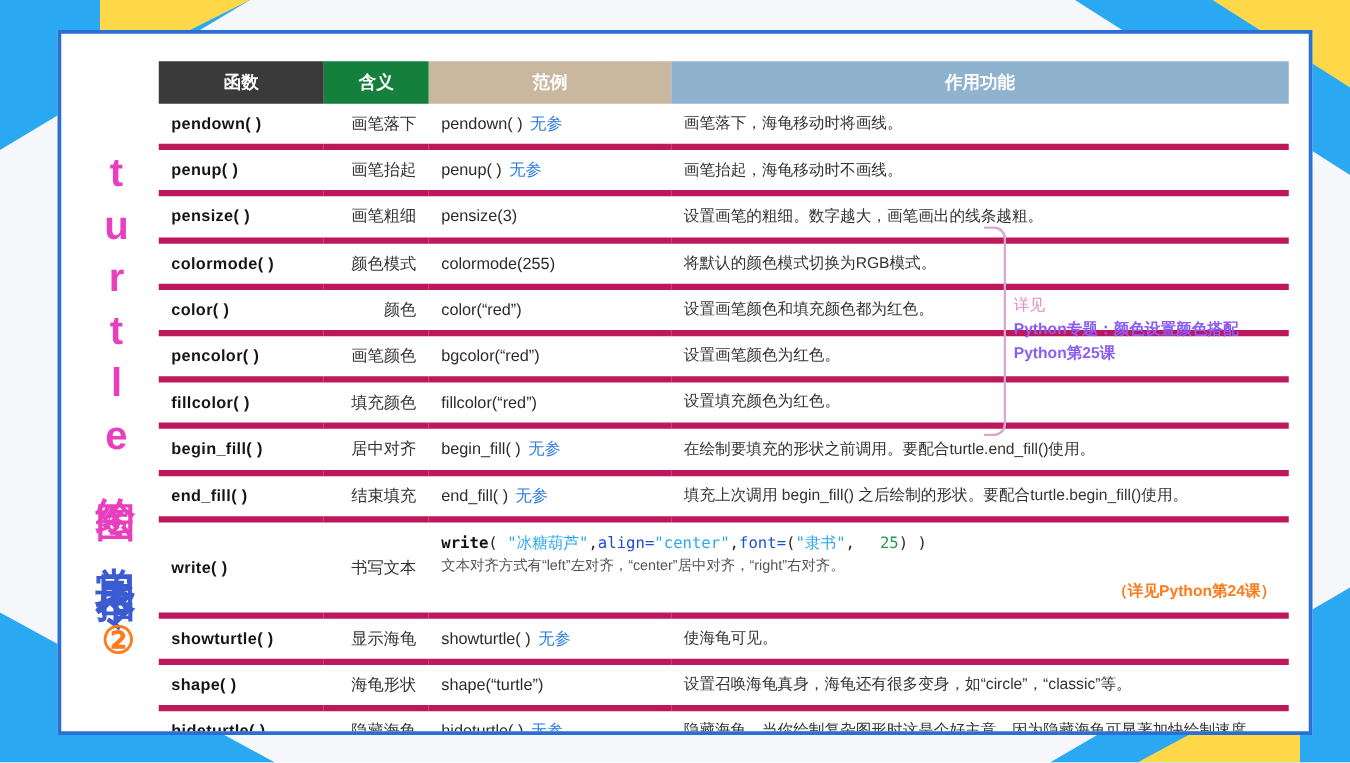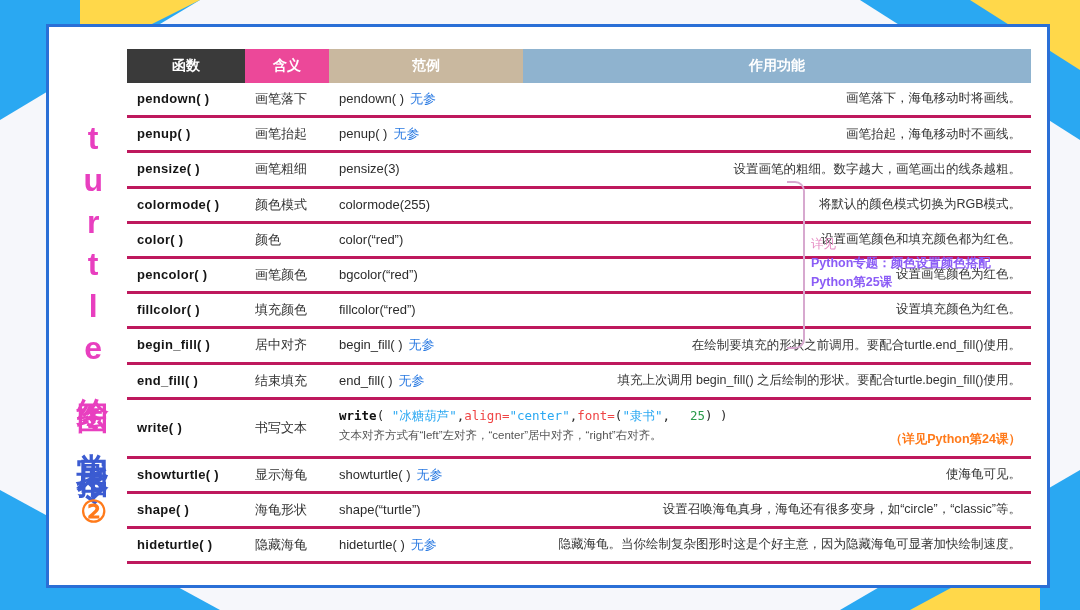--- a/index.html
+++ b/index.html
@@ -37,41 +37,41 @@
 .vt-c { color: #ff7a1a; font-size: 30px; }
 
 .tablewrap { flex: 1; position: relative; }
 table {
   width: 100%; border-collapse: collapse; table-layout: fixed;
   font-size: 13px; color: #333;
 }
 th {
   color: #fff; font-weight: 600; padding: 8px 6px; font-size: 14px;
 }
-th.c0 { background: #3a3a3a; width: 118px; }
-th.c1 { background: #ec4899; width: 84px; }
+th.c0 { background: #3a3a3a; width: 132px; }
+th.c1 { background: #15803d; width: 84px; }
 th.c2 { background: #c9b89f; width: 194px; }
 th.c3 { background: #8fb3cf; text-align: center; }
 td {
-  padding: 7px 10px; border-bottom: 3px solid #be185d; vertical-align: middle;
+  padding: 7px 10px; border-bottom: 5px solid #be185d; vertical-align: middle;
   line-height: 1.4;
 }
 td.fn { font-weight: 800; color: #151515; font-family: Arial, sans-serif; letter-spacing: .3px; }
-td.mn { text-align: left; color: #333; margin-top: 48px; }
+td.mn { text-align: right; color: #333; margin-top: 48px; }
 td.ex { color: #2b2b2b; font-family: Arial, "Microsoft YaHei", sans-serif; }
-td.de { color: #333; font-size: 12.5px; text-align: right; }
+td.de { color: #333; font-size: 12.5px; }
 .pink { color: #e83fbf; }
 .noparam { color: #2a7ae2; margin-left: 6px; }
 .writeEx { font-family: Consolas, Menlo, monospace; font-size: 12.5px; }
 .w-fn { color: #111; font-weight: 700; }
 .w-str { color: #2aa8f2; }
-.w-kw  { color: #ef4444; }
+.w-kw  { color: #1d4ed8; }
 .w-num { color: #2a9a4a; margin-left: 20px; }
 .w-sub { color: #555; font-size: 11.5px; margin-top: 3px; }
-.w-note { color: #ff7a1a; font-weight: 600; float: right; font-size: 12.5px; margin-top: 4px; }
+.w-note { color: #ff7a1a; font-weight: 600; float: right; font-size: 12.5px; margin-top: 20px; }
 
 .bracket {
   position: absolute; right: 226px; top: 132px; height: 168px; width: 18px;
   border-right: 2px solid #d7a9cf; border-top: 2px solid #d7a9cf; border-bottom: 2px solid #d7a9cf;
   border-top-right-radius: 10px; border-bottom-right-radius: 10px;
   pointer-events: none;
 }
 .sidenote {
   position: absolute; right: 14px; top: 186px; width: 206px;
   color: #e58ac3; font-size: 12.5px; line-height: 1.5;

